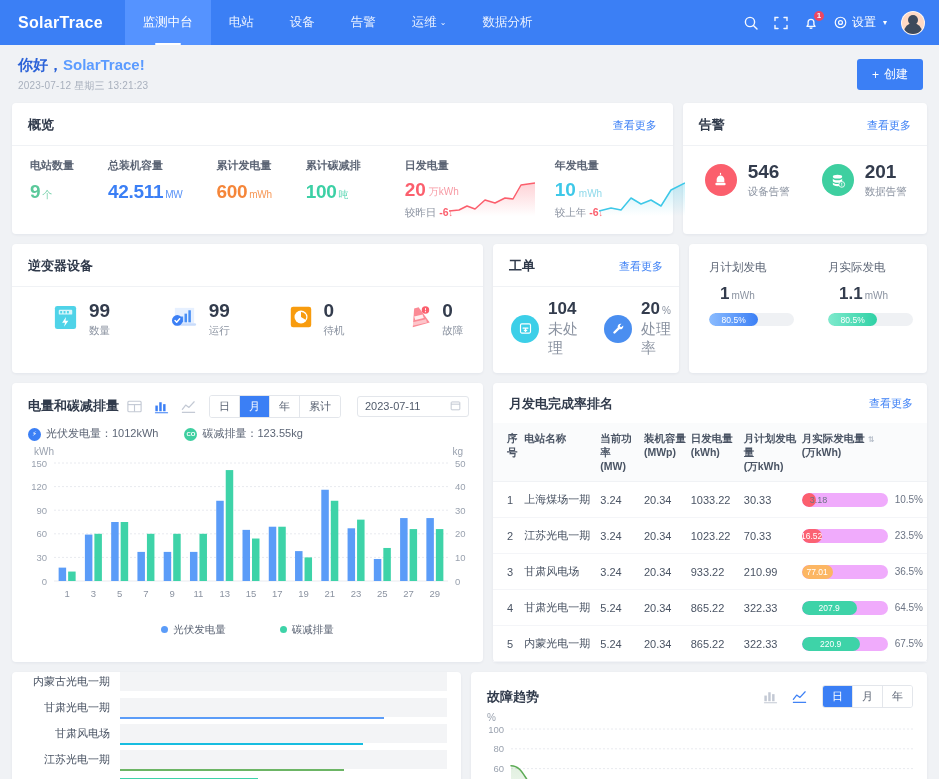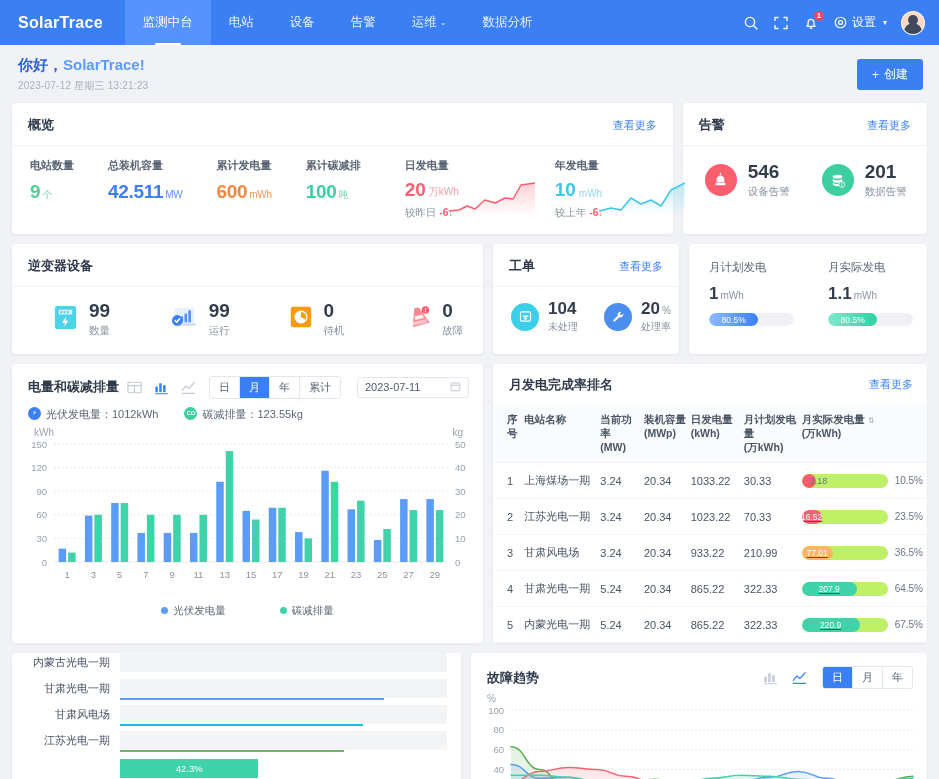--- a/index.html
+++ b/index.html
@@ -117,49 +117,49 @@
   .inv-item { display: flex; align-items: center; gap: 10px; flex: 1; padding-left: 40px; }
   .inv-num { font-size: 19px; font-weight: bold; color: #333c4d; line-height: 1.05; }
   .inv-cap { font-size: 10.5px; color: #8b93a1; margin-top: 3px; }
 
   
   .wo-body { display: flex; padding: 13px 0 15px 0; }
   .wo-item { display: flex; align-items: center; gap: 9px; flex: 1; padding-left: 18px; }
   .wo-circle { width: 28px; height: 28px; border-radius: 50%; display: flex;
     align-items: center; justify-content: center; flex: 0 0 auto; }
   .wo-num { font-size: 17px; font-weight: bold; color: #333c4d; line-height: 1.05; }
-  .wo-cap { font-size: 10px; color: #8b93a1; margin-top: 2px; }
+  .wo-cap { font-size: 15px; color: #8b93a1; margin-top: 2px; }
   .pct-suffix { font-size: 10px; font-weight: normal; color: #8b93a1; margin-left: 2px; }
 
   
   .mp-body { display: flex; padding: 16px 0 16px 0; }
   .mp-item { flex: 1; padding-left: 20px; padding-right: 14px; }
   .mp-label { font-size: 11.5px; color: #5c6575; margin-bottom: 9px; }
-  .mp-val { font-size: 17px; font-weight: bold; color: #333c4d; }
+  .mp-val { font-size: 17px; font-weight: bold; color: #333c4d; margin-left: 11px; }
   .mp-unit { font-size: 10px; font-weight: normal; color: #8b93a1; margin-left: 2px; }
   .mp-track { height: 13px; border-radius: 7px; background: #eff1f4; margin-top: 9px;
     position: relative; overflow: hidden; }
   .mp-fill { height: 100%; border-radius: 7px; display: flex; align-items: center;
     justify-content: center; font-size: 8.5px; color: #fff; }
 
   
   .chart-head { display: flex; align-items: center; justify-content: space-between;
     padding: 12px 14px 6px 16px; }
   .tools { display: flex; align-items: center; gap: 10px; }
   .tool-ico { width: 17px; height: 17px; cursor: pointer; }
   .seg { display: flex; border: 1px solid #e3e6eb; border-radius: 3px; overflow: hidden; margin-left: 2px; }
   .seg div { font-size: 11px; padding: 3px 9px; color: #5c6575; cursor: pointer;
     border-right: 1px solid #e3e6eb; background: #fff; }
   .seg div:last-child { border-right: none; }
   .seg div.on { background: #3b7ff5; color: #fff; }
   .datepick { display: flex; align-items: center; justify-content: space-between;
     border: 1px solid #e3e6eb; border-radius: 3px; font-size: 11px; color: #515b6b;
     padding: 3px 7px; width: 112px; margin-left: 6px; cursor: pointer; }
   .legend-top { display: flex; gap: 26px; padding: 2px 16px 0 16px; font-size: 11px; color: #5c6575; }
-  .legend-top .li { display: flex; align-items: flex-start; gap: 5px; }
+  .legend-top .li { display: flex; align-items: flex-end; gap: 5px; }
   .lg-round { width: 13px; height: 13px; border-radius: 50%; display: flex;
     align-items: center; justify-content: center; color: #fff; font-size: 7px; font-weight: bold; }
   .axis-units { display: flex; justify-content: space-between;
     padding: 5px 20px 0 22px; font-size: 10px; color: #9aa2af; }
 
   
   .legend-bot { display: flex; justify-content: center; gap: 54px; font-size: 10.5px;
     color: #5c6575; padding-top: 2px; }
   .legend-bot .li { display: flex; align-items: center; gap: 5px; }
   .dot { width: 7px; height: 7px; border-radius: 50%; }
@@ -171,22 +171,22 @@
     text-align: left; padding: 8px 4px 8px 0; vertical-align: top;
     border-bottom: 1px solid #f0f2f5; line-height: 1.35;
   }
   table.rank th:first-child, table.rank td:first-child { padding-left: 14px; }
   table.rank td {
     font-size: 11px; color: #4a5464; padding: 10px 4px 10px 0;
     border-bottom: 1px solid #f4f5f8; white-space: nowrap;
   }
   .sort-ico { display: inline-block; margin-left: 3px; color: #b4bcc8; font-size: 8px; line-height: 1; }
   .prog-cell { display: flex; align-items: center; gap: 7px; }
-  .prog-track { width: 86px; height: 14px; border-radius: 8px; background: #bef264;
-    position: relative; overflow: hidden; text-decoration: underline; }
+  .prog-track { width: 86px; height: 14px; border-radius: 8px; background: #f0abfc;
+    position: relative; overflow: hidden; }
   .prog-fill { height: 100%; border-radius: 8px; display: flex; align-items: center;
     justify-content: center; font-size: 8.5px; color: #fff; min-width: 14px; }
   .prog-pct { font-size: 10px; color: #6b7484; }
 
   
   .hb-head { display: flex; align-items: center; padding: 13px 16px 8px 16px; }
   .hb-row { display: flex; align-items: center; padding: 0 14px 0 16px; margin-bottom: 7px; }
   .hb-label { width: 92px; font-size: 11px; color: #4a5464; text-align: right;
     padding-right: 10px; flex: 0 0 auto; }
   .hb-track { flex: 1; height: 19px; background: #f3f4f6; position: relative; }

